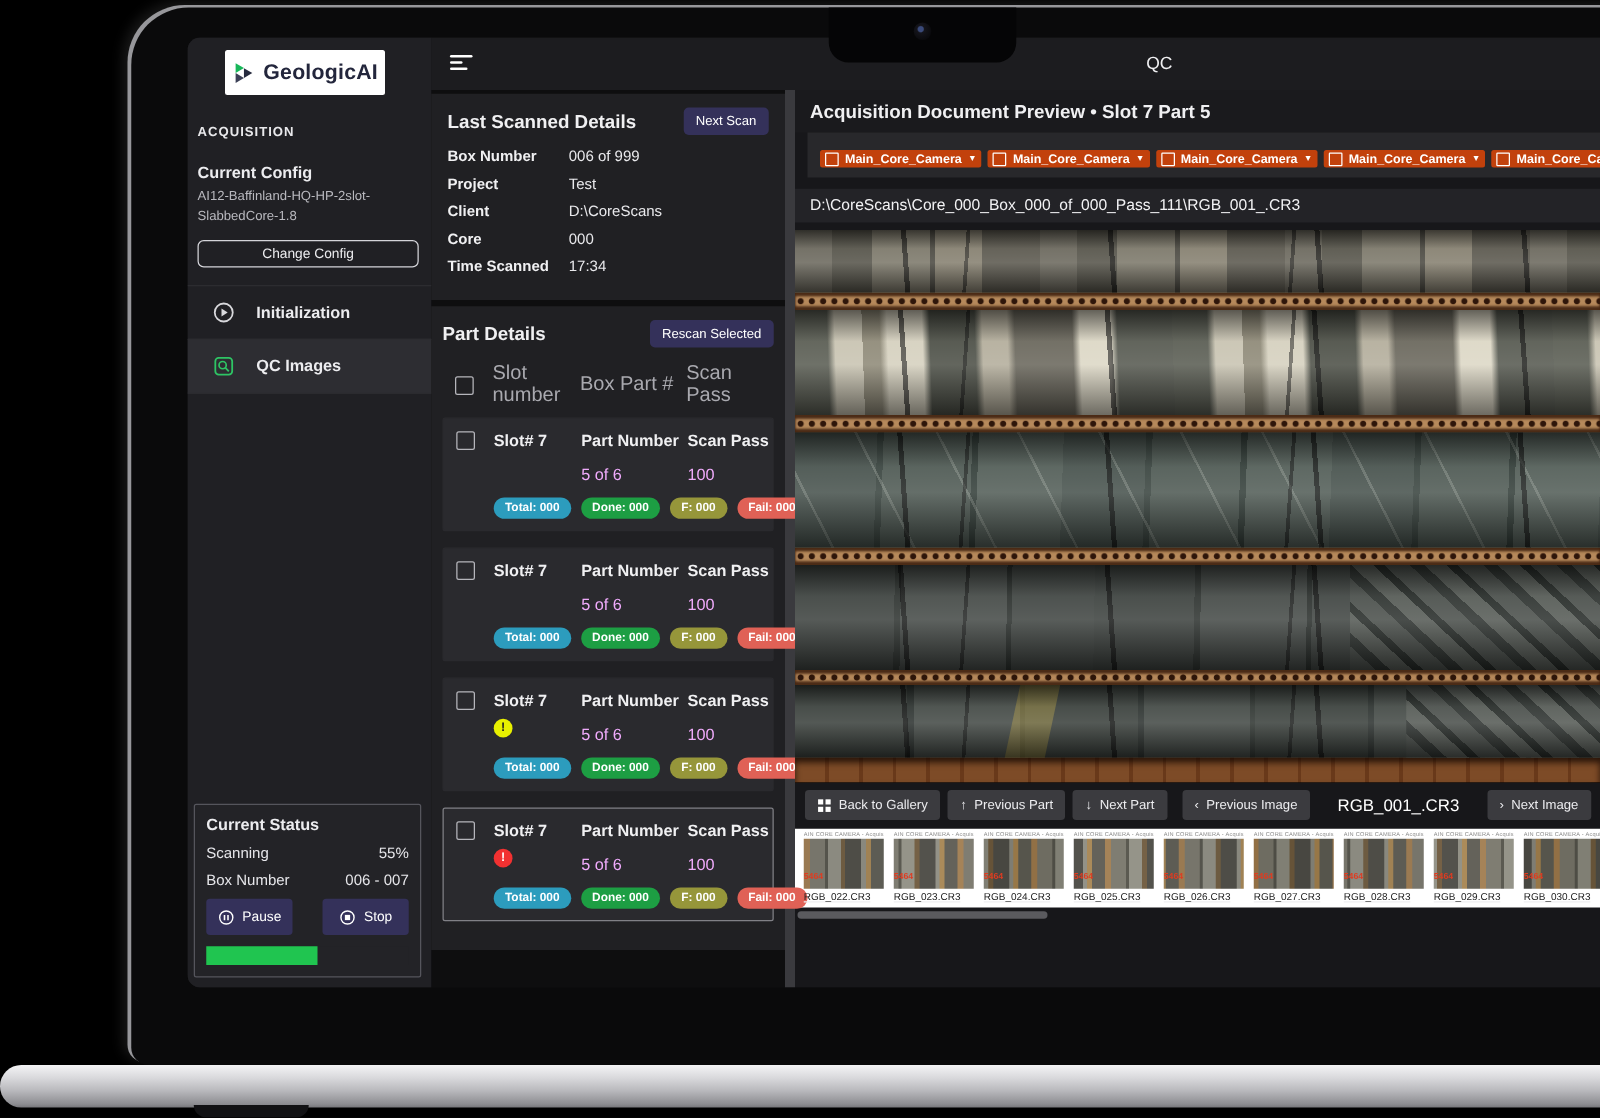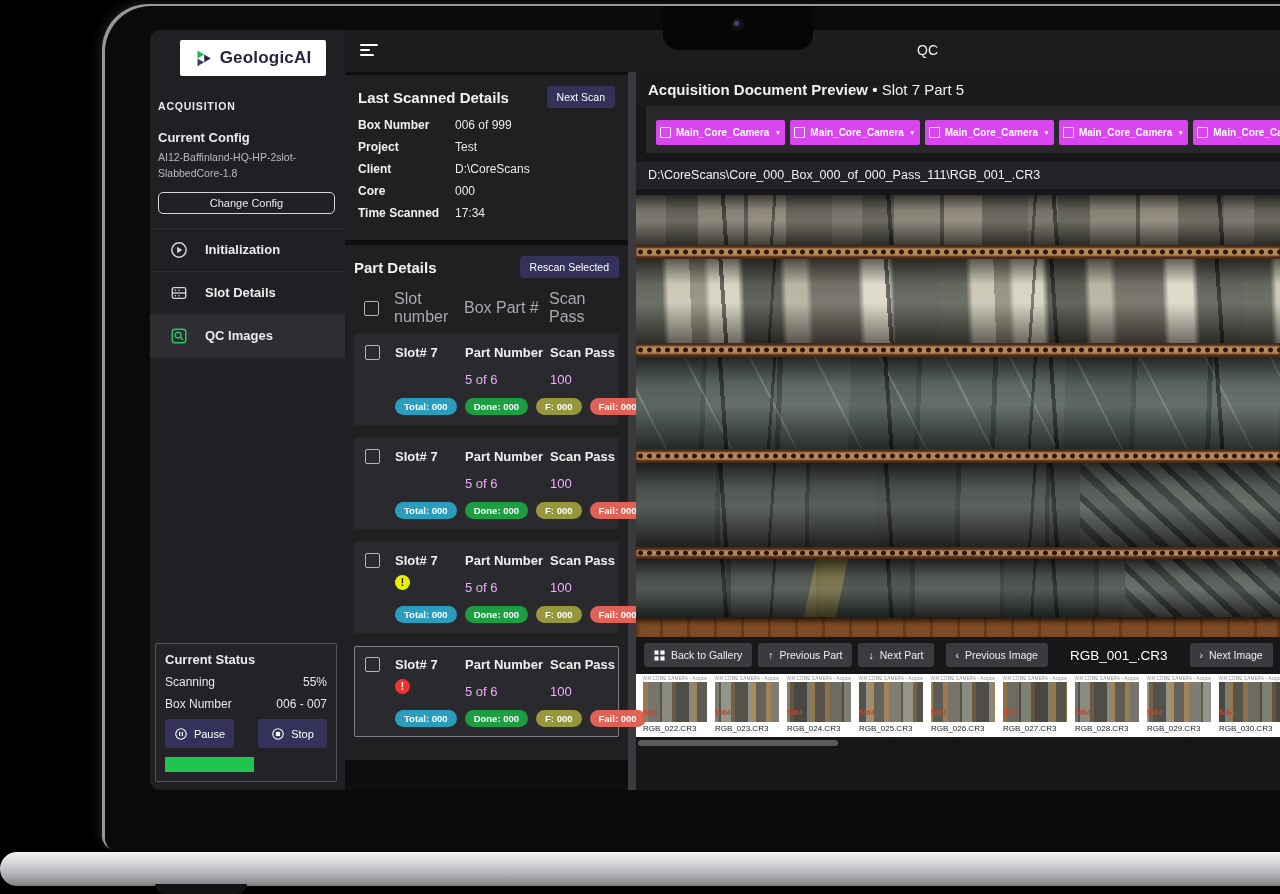--- a/index.html
+++ b/index.html
@@ -16,21 +16,21 @@
   .notch{position:absolute;left:663px;top:6px;width:150px;height:44px;background:#050506;border-radius:0 0 16px 16px;z-index:50;}
   .cam{position:absolute;left:50%;top:12px;transform:translateX(-50%);width:14px;height:14px;border-radius:50%;
     background:radial-gradient(circle at 40% 38%,#3a4a7a 0 2px,#14141a 3px,#0a0a0d 70%);}
 
   
   .screen{position:absolute;left:150px;top:30px;width:1130px;height:760px;background:#131314;
     border-radius:10px 0 0 10px;overflow:hidden;display:flex;}
 
   
   .sidebar{width:195px;flex:0 0 195px;background:#202024;position:relative;color:#ececef;}
-  .logo-box{width:146px;height:36px;background:#fff;border-radius:2px;margin:10px auto 0 30px;
+  .logo-box{width:128px;height:36px;background:#fff;border-radius:2px;margin:10px auto 0 30px;
     display:flex;align-items:center;justify-content:center;gap:5px;}
   .logo-box svg{width:20px;height:20px;}
   .logo-text{color:#23263c;font-size:17px;font-weight:bold;letter-spacing:.2px;}
   .acq{margin:24px 0 0 8px;font-size:10.5px;font-weight:bold;letter-spacing:.8px;color:#e8e8eb;}
   .cfg-h{margin:18px 0 0 8px;font-size:13px;font-weight:bold;}
   .cfg-v{margin:5px 8px 0 8px;font-size:10.5px;line-height:1.5;color:#b9b9bf;}
   .cfg-btn{display:block;margin:10px 8px 0 8px;width:177px;height:22px;background:transparent;
     border:1px solid #d4d4d9;border-radius:5px;color:#ececef;font-size:11px;font-family:inherit;}
   .nav{margin-top:14px;}
   .nav-item{height:42px;display:flex;align-items:center;gap:17px;padding-left:20px;border-top:1px solid #2c2c30;cursor:pointer;}
@@ -88,25 +88,25 @@
   .cell .v{font-size:13px;margin-top:12px;color:#f0abfc;}
   .pills{display:flex;gap:8px;margin-top:11px;}
   .pill{color:#fff;font-size:9.5px;font-weight:bold;padding:3px 9px;border-radius:9px;white-space:nowrap;}
 
   
   .vdiv{width:8px;flex:0 0 8px;background:#3a3a3e;}
 
   
   .preview{flex:1;min-width:0;background:#17171a;color:#f0f0f2;display:flex;flex-direction:column;}
   .pv-head{padding:9px 12px 8px;font-size:15px;font-weight:bold;background:#1a1a1d;}
-  .pv-head .sub{font-weight:normal;text-align:right;}
+  .pv-head .sub{font-weight:bold;text-align:right;}
   .sensors{margin-left:10px;background:#28282b;padding:7px 10px 8px;overflow:hidden;}
   .sensors-label{font-size:11px;color:#d2d2d7;}
   .sensor-row{display:flex;gap:5px;margin-top:7px;width:700px;}
-  .sbtn{flex:0 0 110px;height:25px;background:#d946ef;border:none;border-radius:2px;color:#fff;
+  .sbtn{flex:0 0 110px;height:14px;background:#c2410c;border:none;border-radius:2px;color:#fff;
     font-size:10px;font-weight:bold;font-family:inherit;display:flex;align-items:center;justify-content:center;gap:5px;padding:0 4px;}
   .sbtn .scb{width:9px;height:9px;border:1.2px solid #fff;border-radius:1px;display:inline-block;}
   .sbtn .car{font-size:7px;}
   .pathbar{margin-top:9px;background:#232327;height:27px;line-height:27px;padding-left:12px;font-size:12.5px;color:#f2f2f4;
     white-space:nowrap;overflow:hidden;}
   
   .coreimg{margin-top:6px;height:442px;background:#120d08;position:relative;overflow:hidden;
     box-shadow:inset 16px 0 12px -8px rgba(15,8,4,.95), inset -8px 0 10px -5px rgba(0,0,0,.85);}
   .cr{position:relative;}
   .cr::after{content:"";position:absolute;inset:0;
@@ -175,33 +175,20 @@
 
       <div class="nav" id="nav">
           <div class="nav-item">
             <span class="icon">
               <svg viewBox="0 0 20 20">
                 <circle cx="10" cy="10" r="8" fill="none" stroke="currentColor" stroke-width="1.6"></circle>
                 <path d="M8 6.5v7l5.5-3.5z" fill="currentColor"></path>
               </svg>
             </span>
             <span class="nav-label">Initialization</span>
-          </div>
-          <div class="nav-item">
-            <span class="icon">
-              <svg viewBox="0 0 20 20">
-                <rect x="2.5" y="4" width="15" height="12" rx="2" fill="none" stroke="currentColor" stroke-width="1.5"></rect>
-                <line x1="2.5" y1="10" x2="17.5" y2="10" stroke="currentColor" stroke-width="1.5"></line>
-                <circle cx="6" cy="7" r="0.9" fill="currentColor"></circle>
-                <circle cx="10" cy="7" r="0.9" fill="currentColor"></circle>
-                <circle cx="6" cy="13" r="0.9" fill="currentColor"></circle>
-                <circle cx="10" cy="13" r="0.9" fill="currentColor"></circle>
-              </svg>
-            </span>
-            <span class="nav-label">Slot Details</span>
           </div>
           <div class="nav-item active">
             <span class="icon">
               <svg viewBox="0 0 20 20">
                 <rect x="2.5" y="2.5" width="15" height="15" rx="3" fill="none" stroke="currentColor" stroke-width="1.6"></rect>
                 <circle cx="9" cy="9" r="3.2" fill="none" stroke="currentColor" stroke-width="1.5"></circle>
                 <line x1="11.5" y1="11.5" x2="14.5" y2="14.5" stroke="currentColor" stroke-width="1.6"></line>
               </svg>
             </span>
             <span class="nav-label">QC Images</span>

